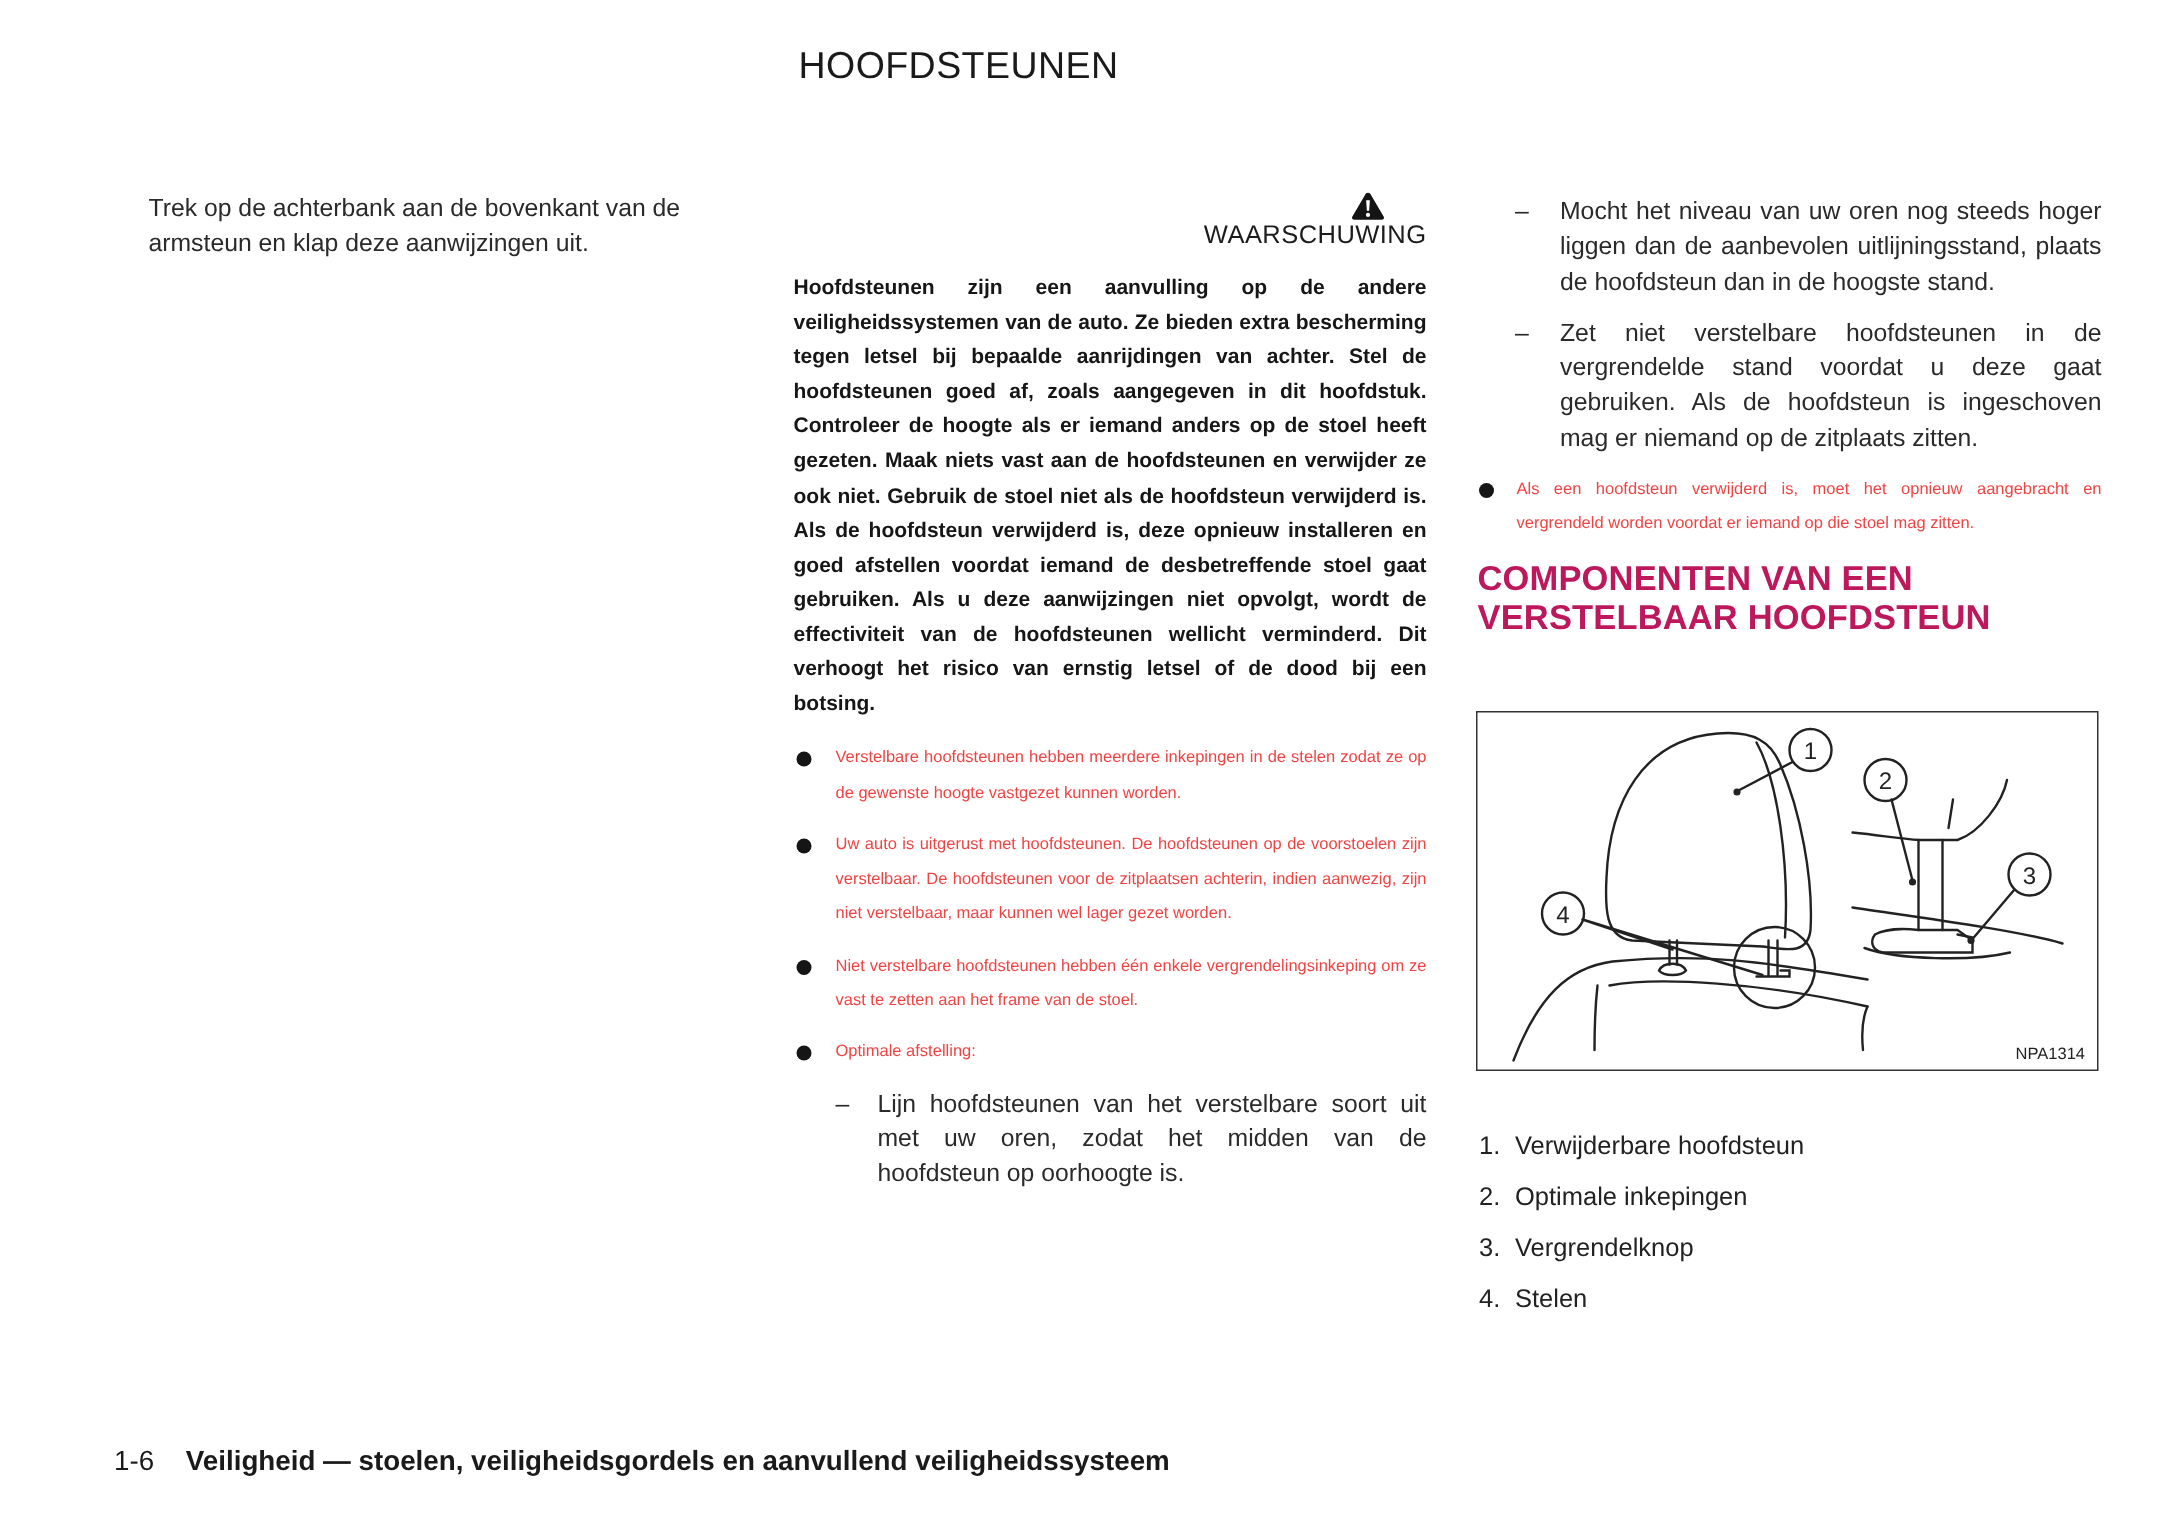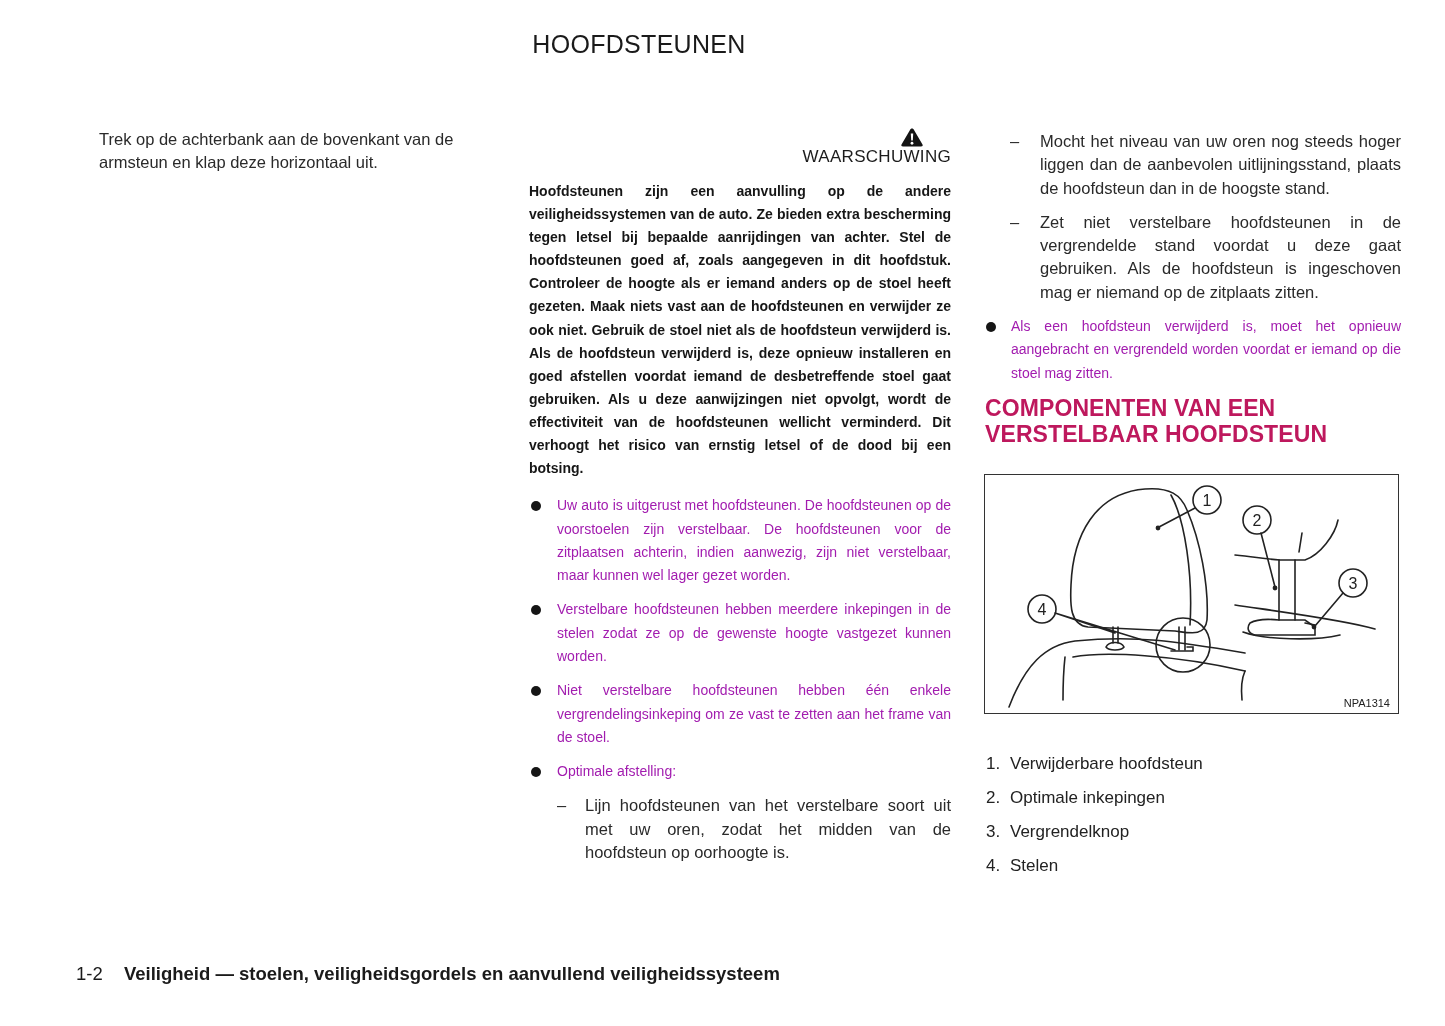--- a/index.html
+++ b/index.html
@@ -22,21 +22,21 @@
   .warn-head { display: flex; align-items: flex-end; height: 40px; margin-bottom: 12px; flex-direction: column; }
   .warn-icon { width: 46px; height: 38px; margin-right: 16px; }
   .warn-label { font-size: 17px; letter-spacing: 0.3px; margin-bottom: 1px; }
   .warn-text {
     font-weight: bold; font-size: 14px; line-height: 23.1px;
     text-align: justify; color: #161616; margin: 0;
   }
   ul.bullets { list-style: none; margin: 0; padding: 0; }
   .bullet-item {
     position: relative; padding-left: 28px;
-    font-size: 14px; line-height: 23.3px; text-align: justify; color: #a21caf;
+    font-size: 11px; line-height: 23.3px; text-align: justify; color: #ef4444;
   }
   .bullet-dot {
     position: absolute; left: 2px; top: 7px; width: 10px; height: 10px;
     border-radius: 50%; background: #151515;
   }
   .dash-item {
     position: relative; padding-left: 56px;
     font-size: 16.5px; line-height: 23.3px; text-align: justify; color: #2a2a2a;
   }
   .dash-mark { position: absolute; left: 28px; top: 0; }
@@ -62,41 +62,41 @@
     left: 76px; top: 963px; font-size: 18.5px; font-weight: bold; color: #1a1a1a;
     white-space: nowrap;
   }
   .footer .pg { font-weight: normal; margin-right: 16px; }
 </style>
 </head>
 <body>
 
 <div class="abs page-title">HOOFDSTEUNEN</div>
 
-<div class="abs intro">Trek op de achterbank aan de bovenkant van de armsteun en klap deze horizontaal uit.</div>
+<div class="abs intro">Trek op de achterbank aan de bovenkant van de armsteun en klap deze aanwijzingen uit.</div>
 
 <div class="abs col-mid">
   <div class="warn-head">
     <svg class="warn-icon" viewBox="0 0 46 38">
       <path d="M23 1 C25 1 26 2 27 4 L44 33 C45 35 44 37 41 37 L5 37 C2 37 1 35 2 33 L19 4 C20 2 21 1 23 1 Z" fill="#141414"></path>
       <path d="M20.5 11 L25.5 11 L24.5 25 L21.5 25 Z" fill="#fff"></path>
       <circle cx="23" cy="30.5" r="2.8" fill="#fff"></circle>
     </svg>
     <span class="warn-label">WAARSCHUWING</span>
   </div>
   <p class="warn-text">Hoofdsteunen zijn een aanvulling op de andere veiligheidssystemen van de auto. Ze bieden extra bescherming tegen letsel bij bepaalde aanrijdingen van achter. Stel de hoofdsteunen goed af, zoals aangegeven in dit hoofdstuk. Controleer de hoogte als er iemand anders op de stoel heeft gezeten. Maak niets vast aan de hoofdsteunen en verwijder ze ook niet. Gebruik de stoel niet als de hoofdsteun verwijderd is. Als de hoofdsteun verwijderd is, deze opnieuw installeren en goed afstellen voordat iemand de desbetreffende stoel gaat gebruiken. Als u deze aanwijzingen niet opvolgt, wordt de effectiviteit van de hoofdsteunen wellicht verminderd. Dit verhoogt het risico van ernstig letsel of de dood bij een botsing.</p>
 
   <ul class="bullets" style="margin-top:14px;">
     <li class="bullet-item" style="margin-bottom:11px;">
       <span class="bullet-dot"></span>
+      <span>Verstelbare hoofdsteunen hebben meerdere inkepingen in de stelen zodat ze op de gewenste hoogte vastgezet kunnen worden.</span>
+    </li>
+    <li class="bullet-item" style="margin-bottom:11px;">
+      <span class="bullet-dot"></span>
       <span>Uw auto is uitgerust met hoofdsteunen. De hoofdsteunen op de voorstoelen zijn verstelbaar. De hoofdsteunen voor de zitplaatsen achterin, indien aanwezig, zijn niet verstelbaar, maar kunnen wel lager gezet worden.</span>
-    </li>
-    <li class="bullet-item" style="margin-bottom:11px;">
-      <span class="bullet-dot"></span>
-      <span>Verstelbare hoofdsteunen hebben meerdere inkepingen in de stelen zodat ze op de gewenste hoogte vastgezet kunnen worden.</span>
     </li>
     <li class="bullet-item" style="margin-bottom:11px;">
       <span class="bullet-dot"></span>
       <span>Niet verstelbare hoofdsteunen hebben één enkele vergrendelingsinkeping om ze vast te zetten aan het frame van de stoel.</span>
     </li>
     <li class="bullet-item" style="margin-bottom:11px;">
       <span class="bullet-dot"></span>
       <span>Optimale afstelling:</span>
     </li>
   </ul>
@@ -188,15 +188,15 @@
     <span class="legend-num">3.</span>
     <span>Vergrendelknop</span>
   </div>
   <div class="legend-item">
     <span class="legend-num">4.</span>
     <span>Stelen</span>
   </div>
 </div>
 
 <div class="abs footer">
-  <span class="pg">1-2</span>
+  <span class="pg">1-6</span>
   <span>Veiligheid — stoelen, veiligheidsgordels en aanvullend veiligheidssysteem</span>
 </div>
 
 </body></html>

